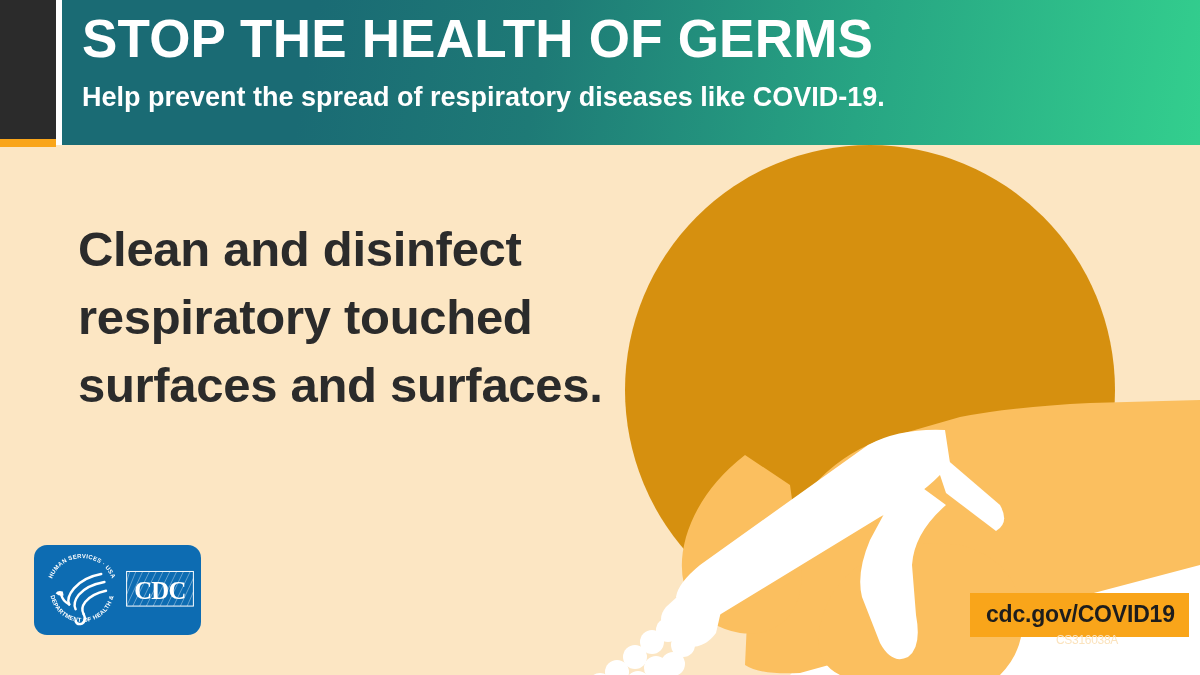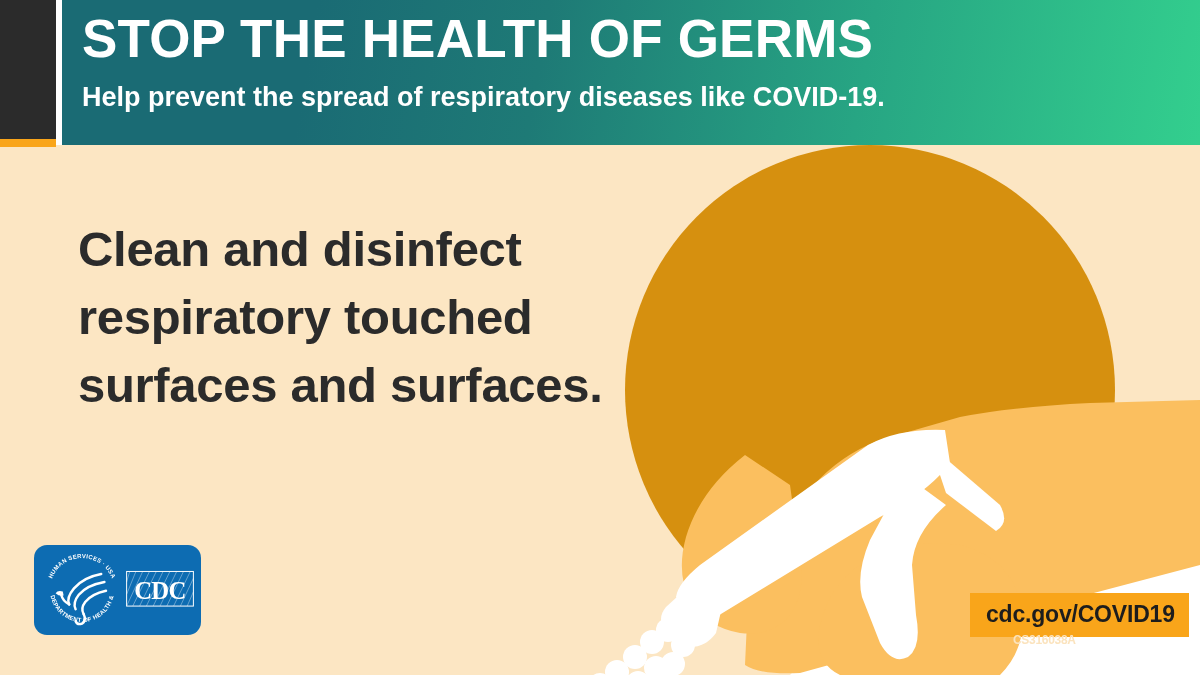--- a/index.html
+++ b/index.html
@@ -117,24 +117,24 @@
     background:#f9a51a;
     color:#1d1d1d;
     font-size:23px;
     font-weight:bold;
     letter-spacing:-0.2px;
     white-space:nowrap;
     margin-top:8px;
   }
   .cs-code{
     position:absolute;
-    left:1013px; top:633px;
+    left:1056px; top:633px;
     color:#fbe3bd;
     font-size:12px;
-    font-weight:bold;
+    font-weight:normal;
     letter-spacing:-0.3px;
     white-space:nowrap;
   }
 </style>
 </head>
 <body>
 
 <div class="poster">
 
   <div class="bg-white-top"></div>

